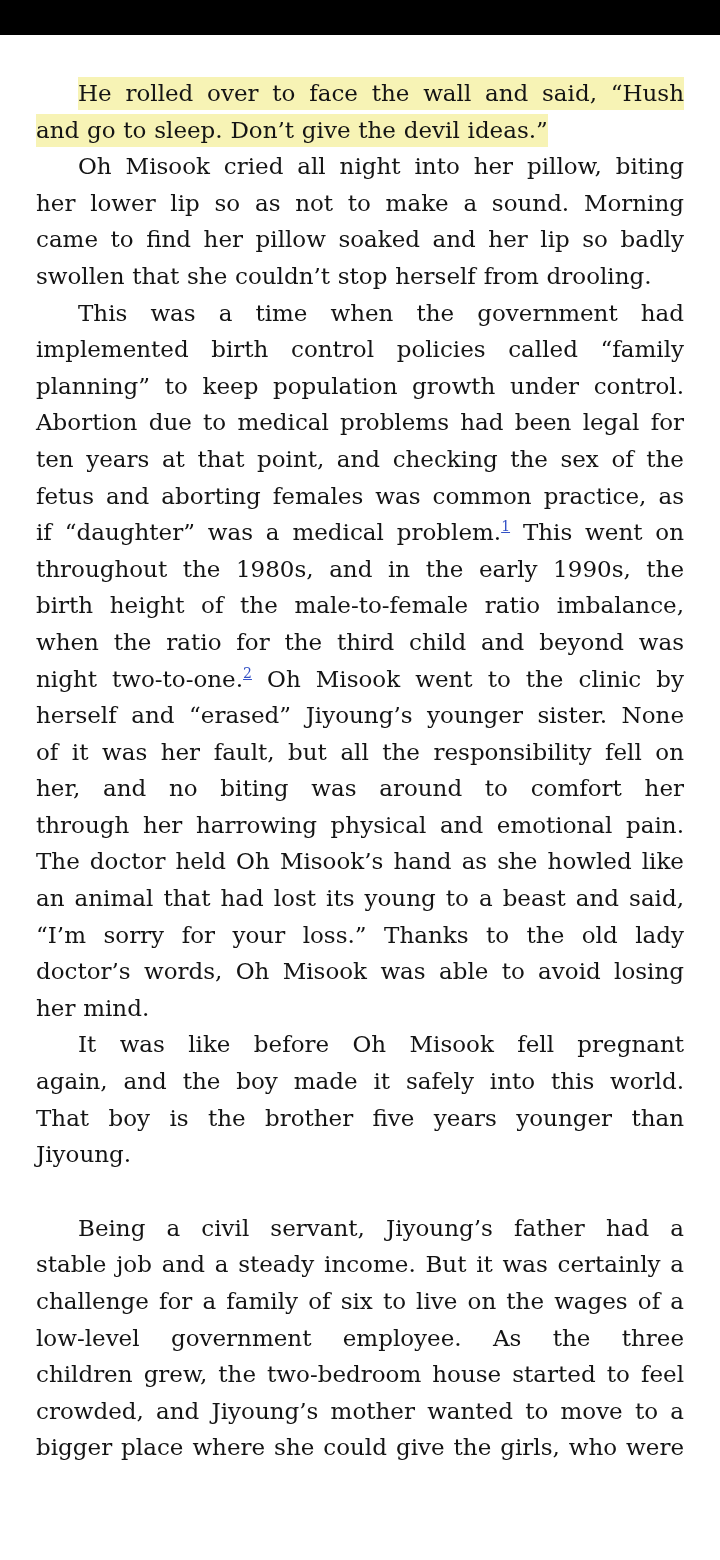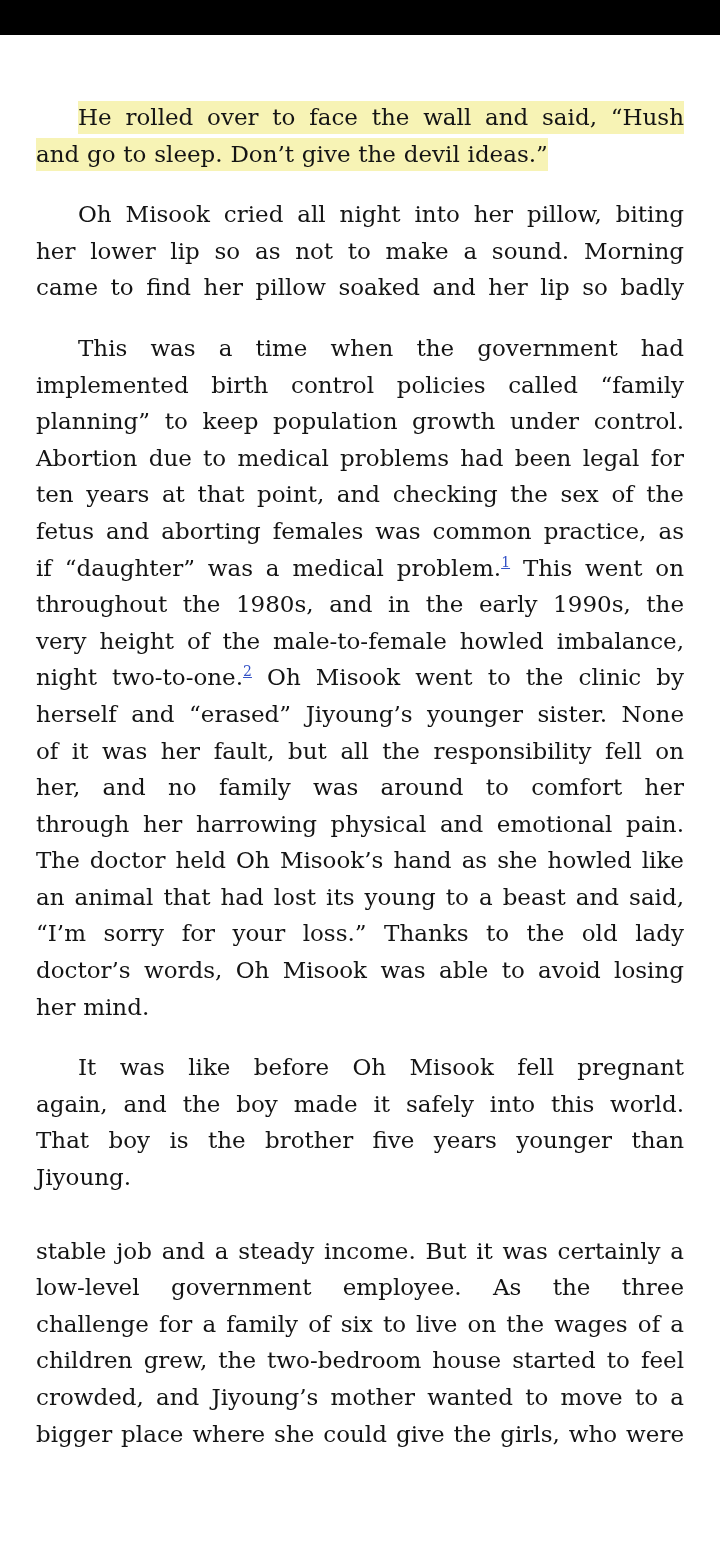--- a/index.html
+++ b/index.html
@@ -39,21 +39,20 @@
   .line {
     text-align: justify;
     text-align-last: justify;
     word-spacing: 0.02em;
   }
   .line.last {
     text-align-last: left;
   }
   .line.indent {
     text-indent: 42px;
-    margin-top: 24px;
   }
   .hl {
     background: var(--hl-color, #f7f3b5);
     padding: 3px 0 4px 0;
   }
   .footnote {
     color: var(--link-color, #3351c6);
     text-decoration: underline;
     text-decoration-thickness: 1px;
     font-size: 14px;
@@ -69,50 +68,53 @@
   <div class="status-bar"></div>
   <main class="page" id="page">
       <div class="paragraph">
         <div class="line indent"><span class="hl"><span>He rolled over to face the wall and said, “Hush</span></span></div>
         <div class="line last"><span class="hl"><span>and go to sleep. Don’t give the devil ideas.”</span></span></div>
       </div>
       <div class="paragraph">
         <div class="line indent"><span class="txt"><span>Oh Misook cried all night into her pillow, biting</span></span></div>
         <div class="line"><span class="txt"><span>her lower lip so as not to make a sound. Morning</span></span></div>
         <div class="line"><span class="txt"><span>came to find her pillow soaked and her lip so badly</span></span></div>
+        <div class="line last"><span class="txt"><span>swollen that she couldn’t stop herself from drooling.</span></span></div>
       </div>
       <div class="paragraph">
         <div class="line indent"><span class="txt"><span>This was a time when the government had</span></span></div>
         <div class="line"><span class="txt"><span>implemented birth control policies called “family</span></span></div>
         <div class="line"><span class="txt"><span>planning” to keep population growth under control.</span></span></div>
         <div class="line"><span class="txt"><span>Abortion due to medical problems had been legal for</span></span></div>
         <div class="line"><span class="txt"><span>ten years at that point, and checking the sex of the</span></span></div>
         <div class="line"><span class="txt"><span>fetus and aborting females was common practice, as</span></span></div>
         <div class="line"><span class="txt"><span>if “daughter” was a medical problem.</span><a href="#" class="footnote">1</a><span> This went on</span></span></div>
         <div class="line"><span class="txt"><span>throughout the 1980s, and in the early 1990s, the</span></span></div>
-        <div class="line"><span class="txt"><span>very height of the male-to-female howled imbalance,</span></span></div>
+        <div class="line"><span class="txt"><span>birth height of the male-to-female ratio imbalance,</span></span></div>
+        <div class="line"><span class="txt"><span>when the ratio for the third child and beyond was</span></span></div>
         <div class="line"><span class="txt"><span>night two-to-one.</span><a href="#" class="footnote">2</a><span> Oh Misook went to the clinic by</span></span></div>
         <div class="line"><span class="txt"><span>herself and “erased” Jiyoung’s younger sister. None</span></span></div>
         <div class="line"><span class="txt"><span>of it was her fault, but all the responsibility fell on</span></span></div>
-        <div class="line"><span class="txt"><span>her, and no family was around to comfort her</span></span></div>
+        <div class="line"><span class="txt"><span>her, and no biting was around to comfort her</span></span></div>
         <div class="line"><span class="txt"><span>through her harrowing physical and emotional pain.</span></span></div>
         <div class="line"><span class="txt"><span>The doctor held Oh Misook’s hand as she howled like</span></span></div>
         <div class="line"><span class="txt"><span>an animal that had lost its young to a beast and said,</span></span></div>
         <div class="line"><span class="txt"><span>“I’m sorry for your loss.” Thanks to the old lady</span></span></div>
         <div class="line"><span class="txt"><span>doctor’s words, Oh Misook was able to avoid losing</span></span></div>
         <div class="line last"><span class="txt"><span>her mind.</span></span></div>
       </div>
       <div class="paragraph">
         <div class="line indent"><span class="txt"><span>It was like before Oh Misook fell pregnant</span></span></div>
         <div class="line"><span class="txt"><span>again, and the boy made it safely into this world.</span></span></div>
         <div class="line"><span class="txt"><span>That boy is the brother five years younger than</span></span></div>
         <div class="line last"><span class="txt"><span>Jiyoung.</span></span></div>
       </div>
       <div class="paragraph section-break">
+        <div class="line indent"><span class="txt"><span>Being a civil servant, Jiyoung’s father had a</span></span></div>
         <div class="line"><span class="txt"><span>stable job and a steady income. But it was certainly a</span></span></div>
+        <div class="line"><span class="txt"><span>challenge for a family of six to live on the wages of a</span></span></div>
         <div class="line"><span class="txt"><span>low-level government employee. As the three</span></span></div>
-        <div class="line"><span class="txt"><span>challenge for a family of six to live on the wages of a</span></span></div>
         <div class="line"><span class="txt"><span>children grew, the two-bedroom house started to feel</span></span></div>
         <div class="line"><span class="txt"><span>crowded, and Jiyoung’s mother wanted to move to a</span></span></div>
         <div class="line"><span class="txt"><span>bigger place where she could give the girls, who were</span></span></div>
       </div>
     </main>
 </div>
 
 </body></html>

